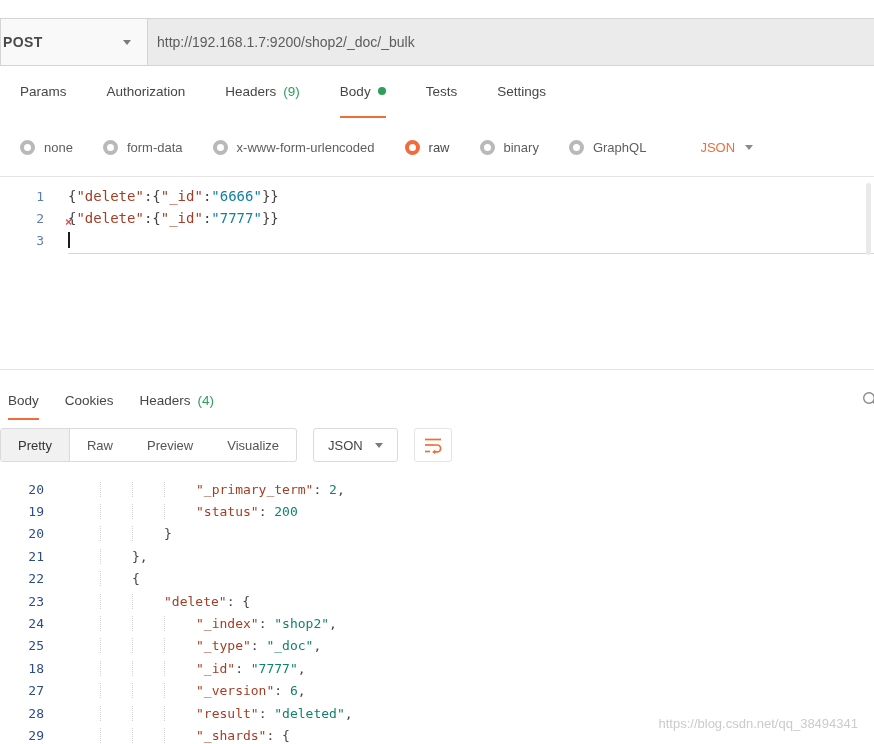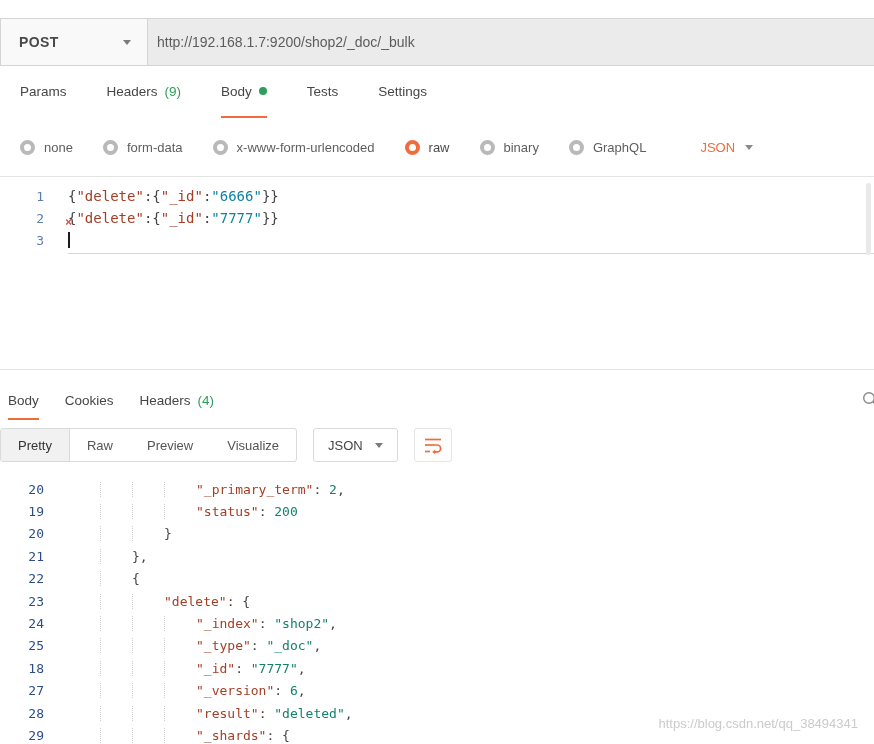--- a/index.html
+++ b/index.html
@@ -4,21 +4,21 @@
 <style>
   * { margin:0; padding:0; box-sizing:border-box; }
   html,body { background:#fff; }
   body {
     width:874px; height:744px; overflow:hidden; position:relative;
     font-family:"Liberation Sans", sans-serif; color:#333;
   }
 
   
   .urlbar { margin-top:18px; height:48px; display:flex; border:1px solid #d4d4d4; border-right:none; }
-  .method { width:146px; display:flex; align-items:center; padding:0 16px 0 18px;
+  .method { width:146px; display:flex; align-items:center; padding:0 16px 0 2px;
             background:#f9f9f9; font-size:14px; font-weight:700; color:#4a4a4a; letter-spacing:.4px; cursor:pointer; }
   .method .caret { margin-left:auto; }
   .caret { width:0; height:0; border-left:4px solid transparent; border-right:4px solid transparent;
            border-top:5px solid #7b7b7b; display:inline-block; }
   .url { flex:1; background:#ebebeb; border-left:1px solid #d4d4d4; display:flex; align-items:center;
          padding-left:9px; font-size:14px; color:#5c5c5c; }
 
   
   .rtabs { height:52px; display:flex; align-items:stretch; padding:0 20px; gap:40px; }
   .tab { display:flex; align-items:center; gap:7px; font-size:13.5px; color:#464646;
@@ -87,20 +87,23 @@
     <span class="caret"></span>
   </div>
   <div class="url">
     <span>http://192.168.1.7:9200/shop2/_doc/_bulk</span>
   </div>
 </div>
 
 <div class="rtabs">
   <div class="tab">
       <span>Params</span>
+    </div>
+  <div class="tab">
+      <span>Authorization</span>
     </div>
   <div class="tab">
       <span>Headers</span>
       <span class="count">(9)</span>
     </div>
   <div class="tab active">
       <span>Body</span>
       <span class="gdot"></span>
     </div>
   <div class="tab">

